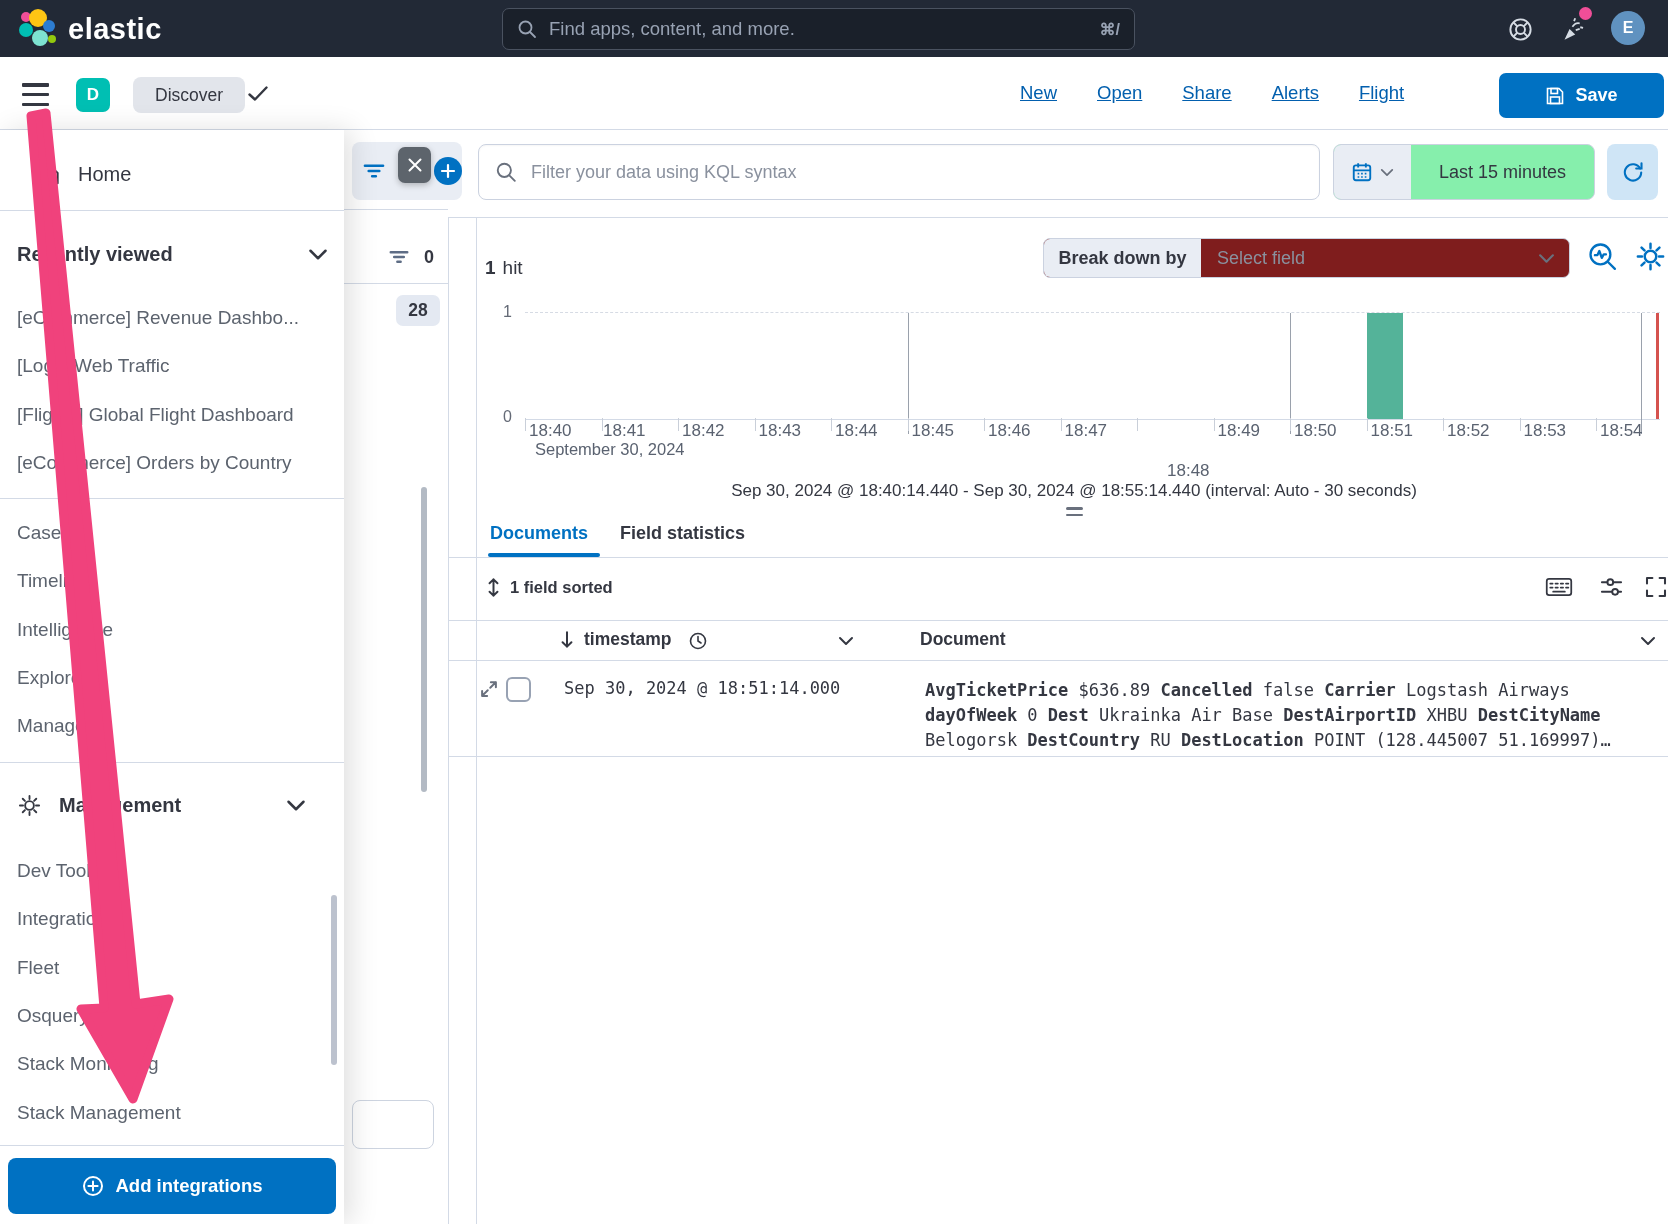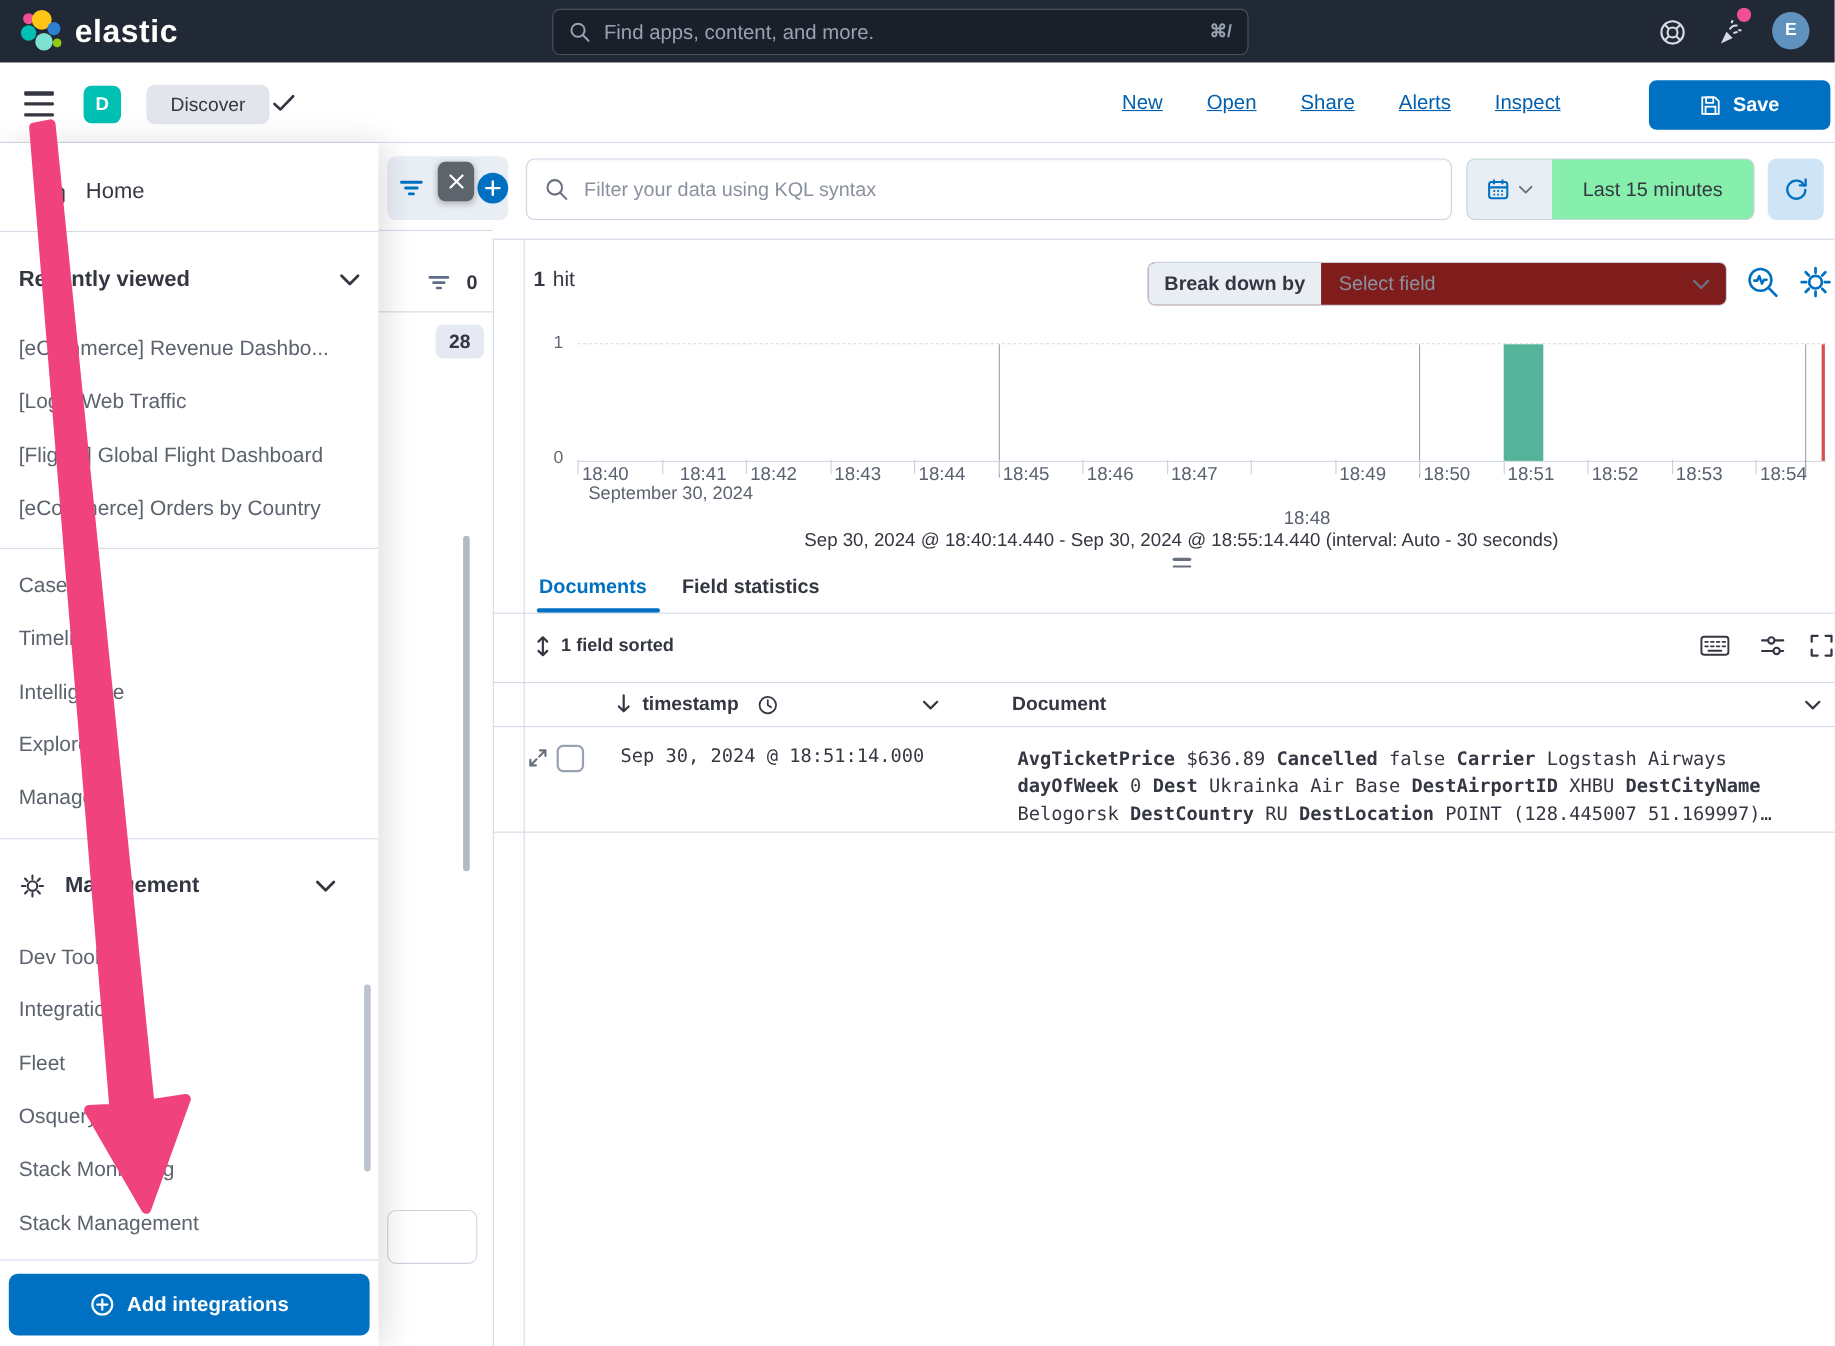--- a/index.html
+++ b/index.html
@@ -75,21 +75,21 @@
     background:#fff;display:flex;align-items:center;padding:0 16px;gap:12px;box-shadow:inset 0 1px 2px rgba(0,0,0,.04);}
   #kql-box input{flex:1;border:none;outline:none;font-size:18px;color:#343741;font-family:"Liberation Sans",sans-serif;}
   #kql-box input::placeholder{color:#8a919e;}
   #time-picker{position:absolute;left:1333px;top:144px;width:262px;height:56px;box-sizing:border-box;border:1px solid #cbd2e0;border-radius:8px;background:#86efac;display:flex;}
   #time-picker .cal-seg{width:77px;background:#e9edf4;border-radius:7px 0 0 7px;display:flex;align-items:center;justify-content:center;gap:7px;cursor:pointer;}
   #time-picker .range{flex:1;display:flex;align-items:center;justify-content:center;font-size:18px;color:#343741;cursor:pointer;}
   #refresh-btn{position:absolute;left:1607px;top:144px;width:51px;height:56px;background:#cfe5f6;border-radius:8px;
     display:flex;align-items:center;justify-content:center;cursor:pointer;}
 
   
-  #hits{position:absolute;left:485px;top:244px;font-size:19px;color:#343741;}
+  #hits{position:absolute;left:485px;top:257px;font-size:19px;color:#343741;}
   #hits b{font-weight:700;margin-right:7px;}
   #breakdown{position:absolute;left:1043px;top:238px;width:527px;height:40px;box-sizing:border-box;border:1px solid #cbd2e0;border-radius:7px;background:#7f1d1d;display:flex;align-items:center;}
   #breakdown .label-seg{width:157px;height:100%;background:#e9edf4;border-radius:6px 0 0 6px;display:flex;align-items:center;justify-content:center;
     font-size:18px;font-weight:600;color:#343741;}
   #breakdown .value{flex:1;padding-left:16px;font-size:18px;color:#8a919e;}
   #breakdown .chev{margin-right:14px;}
 
   
   #plot{position:absolute;left:525px;top:312px;width:1135px;height:106px;border-top:1px dashed #d6dbe4;border-bottom:1px solid #d3dae6;}
   .ylab{position:absolute;width:20px;text-align:right;font-size:16px;color:#646a76;}
@@ -178,21 +178,21 @@
 <div id="breadcrumb-check">
   <svg width="22" height="17" viewBox="0 0 22 17" fill="none" stroke="#343741" stroke-width="2.4" stroke-linecap="round" stroke-linejoin="round">
       <path d="M2.5 9.5 L8 14.5 L19.5 2.5"></path>
     </svg>
 </div>
 <nav id="toolbar-links">
     <span class="tlink">New</span>
     <span class="tlink">Open</span>
     <span class="tlink">Share</span>
     <span class="tlink">Alerts</span>
-    <span class="tlink">Inspect</span>
+    <span class="tlink">Flight</span>
   </nav>
 <div id="save-button">
   <svg width="20" height="20" viewBox="0 0 20 20" fill="none" stroke="#fff" stroke-width="1.6">
     <path d="M2.5 2.5 h11.5 l3.5 3.5 v11.5 h-15 Z"></path>
     <rect x="6" y="2.5" width="6.5" height="5"></rect>
     <rect x="5.5" y="11" width="9" height="6.5"></rect>
   </svg>
   <span>Save</span>
 </div>
 
@@ -354,21 +354,21 @@
   <div id="end-gray"></div>
   <div id="now-marker" style="background: rgb(213, 82, 78);"></div>
 <div class="chart-vline" style="left: 382.5px;"></div>
     <div class="chart-vline" style="left: 765px;"></div>
     <div class="chart-bar" style="left: 841.5px; width: 36px; height: 106px; background: rgb(84, 179, 153);"></div>
   </div>
 <div id="xticks">
     <div class="xtick-mark" style="left: 0px;"></div>
     <span class="xtick-label" style="left: 4px;">18:40</span>
     <div class="xtick-mark" style="left: 76.5px;"></div>
-    <span class="xtick-label" style="left: 93px;">18:41</span>
+    <span class="xtick-label" style="left: 78px;">18:41</span>
     <div class="xtick-mark" style="left: 153px;"></div>
     <span class="xtick-label" style="left: 157px;">18:42</span>
     <div class="xtick-mark" style="left: 229.5px;"></div>
     <span class="xtick-label" style="left: 233.5px;">18:43</span>
     <div class="xtick-mark" style="left: 306px;"></div>
     <span class="xtick-label" style="left: 310px;">18:44</span>
     <div class="xtick-mark" style="left: 382.5px;"></div>
     <span class="xtick-label" style="left: 386.5px;">18:45</span>
     <div class="xtick-mark" style="left: 459px;"></div>
     <span class="xtick-label" style="left: 463px;">18:46</span>

